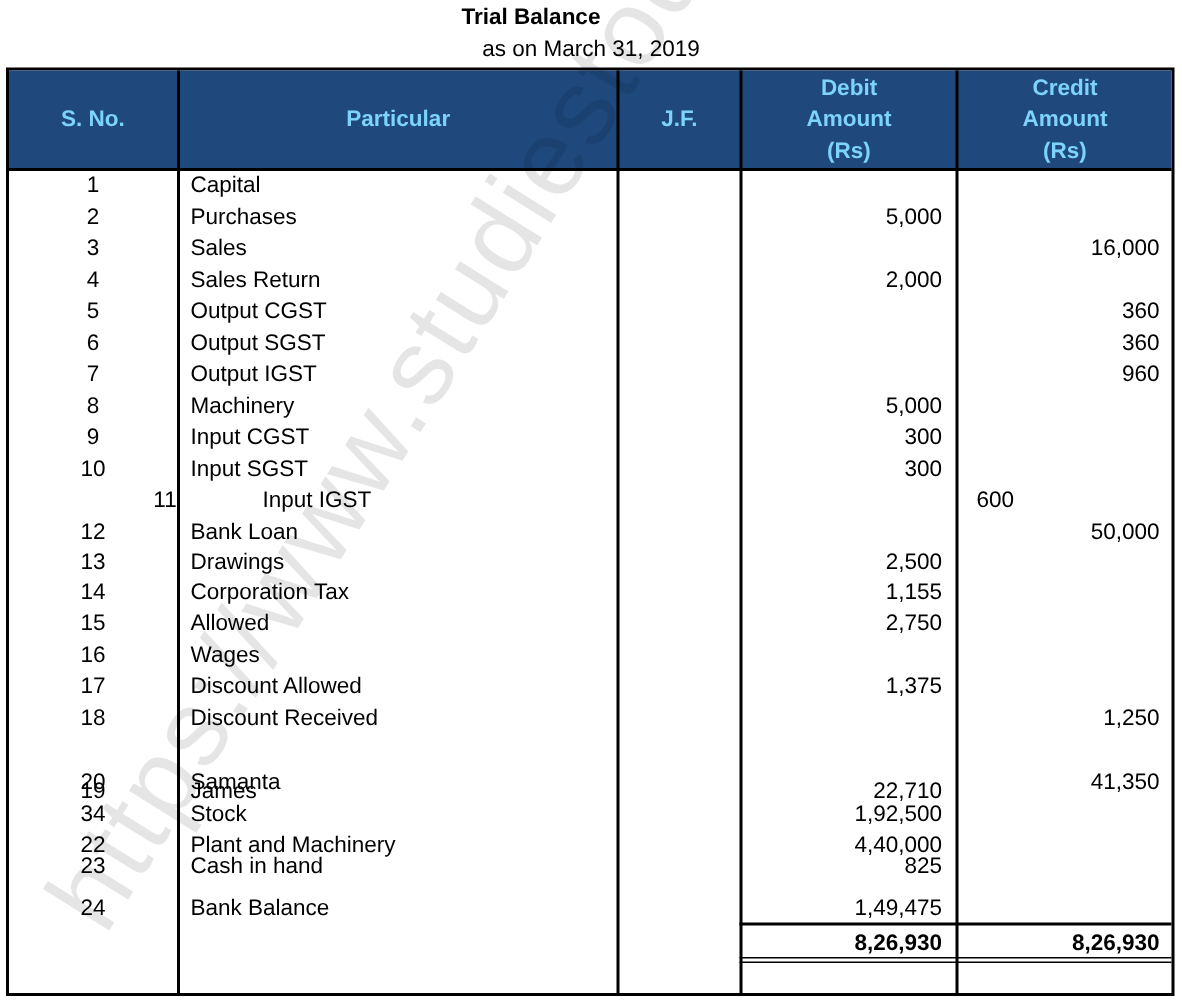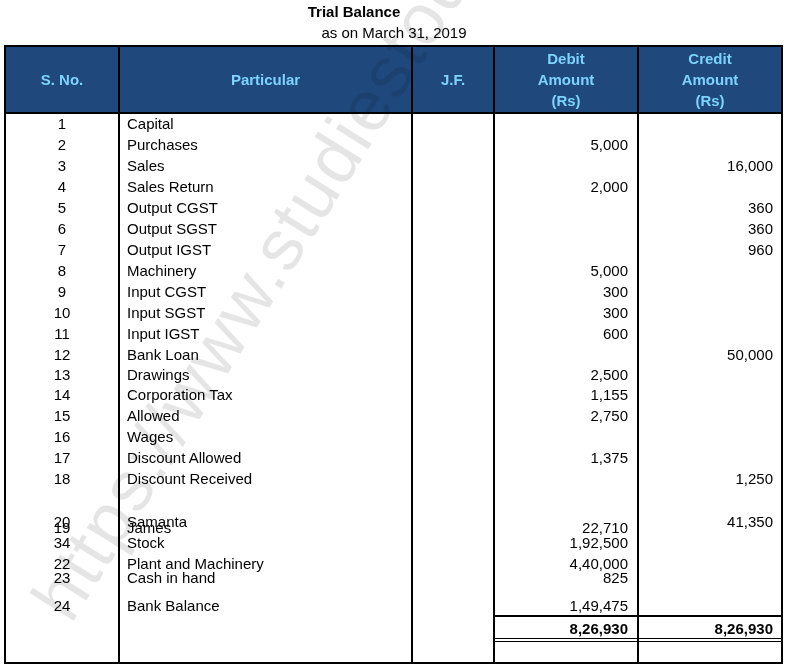--- a/index.html
+++ b/index.html
@@ -110,21 +110,21 @@
         <div class="c part">Input CGST</div>
         <div class="c deb">300</div>
         <div class="c cred"></div>
       </div>
       <div class="row" style="top: 255px;">
         <div class="c sno">10</div>
         <div class="c part">Input SGST</div>
         <div class="c deb">300</div>
         <div class="c cred"></div>
       </div>
-      <div class="row" style="top: 276px;">
+      <div class="row" style="top: 276px; margin-left: 48px;">
         <div class="c sno">11</div>
         <div class="c part">Input IGST</div>
         <div class="c deb">600</div>
         <div class="c cred"></div>
       </div>
       <div class="row" style="top: 297px;">
         <div class="c sno">12</div>
         <div class="c part">Bank Loan</div>
         <div class="c deb"></div>
         <div class="c cred">50,000</div>

